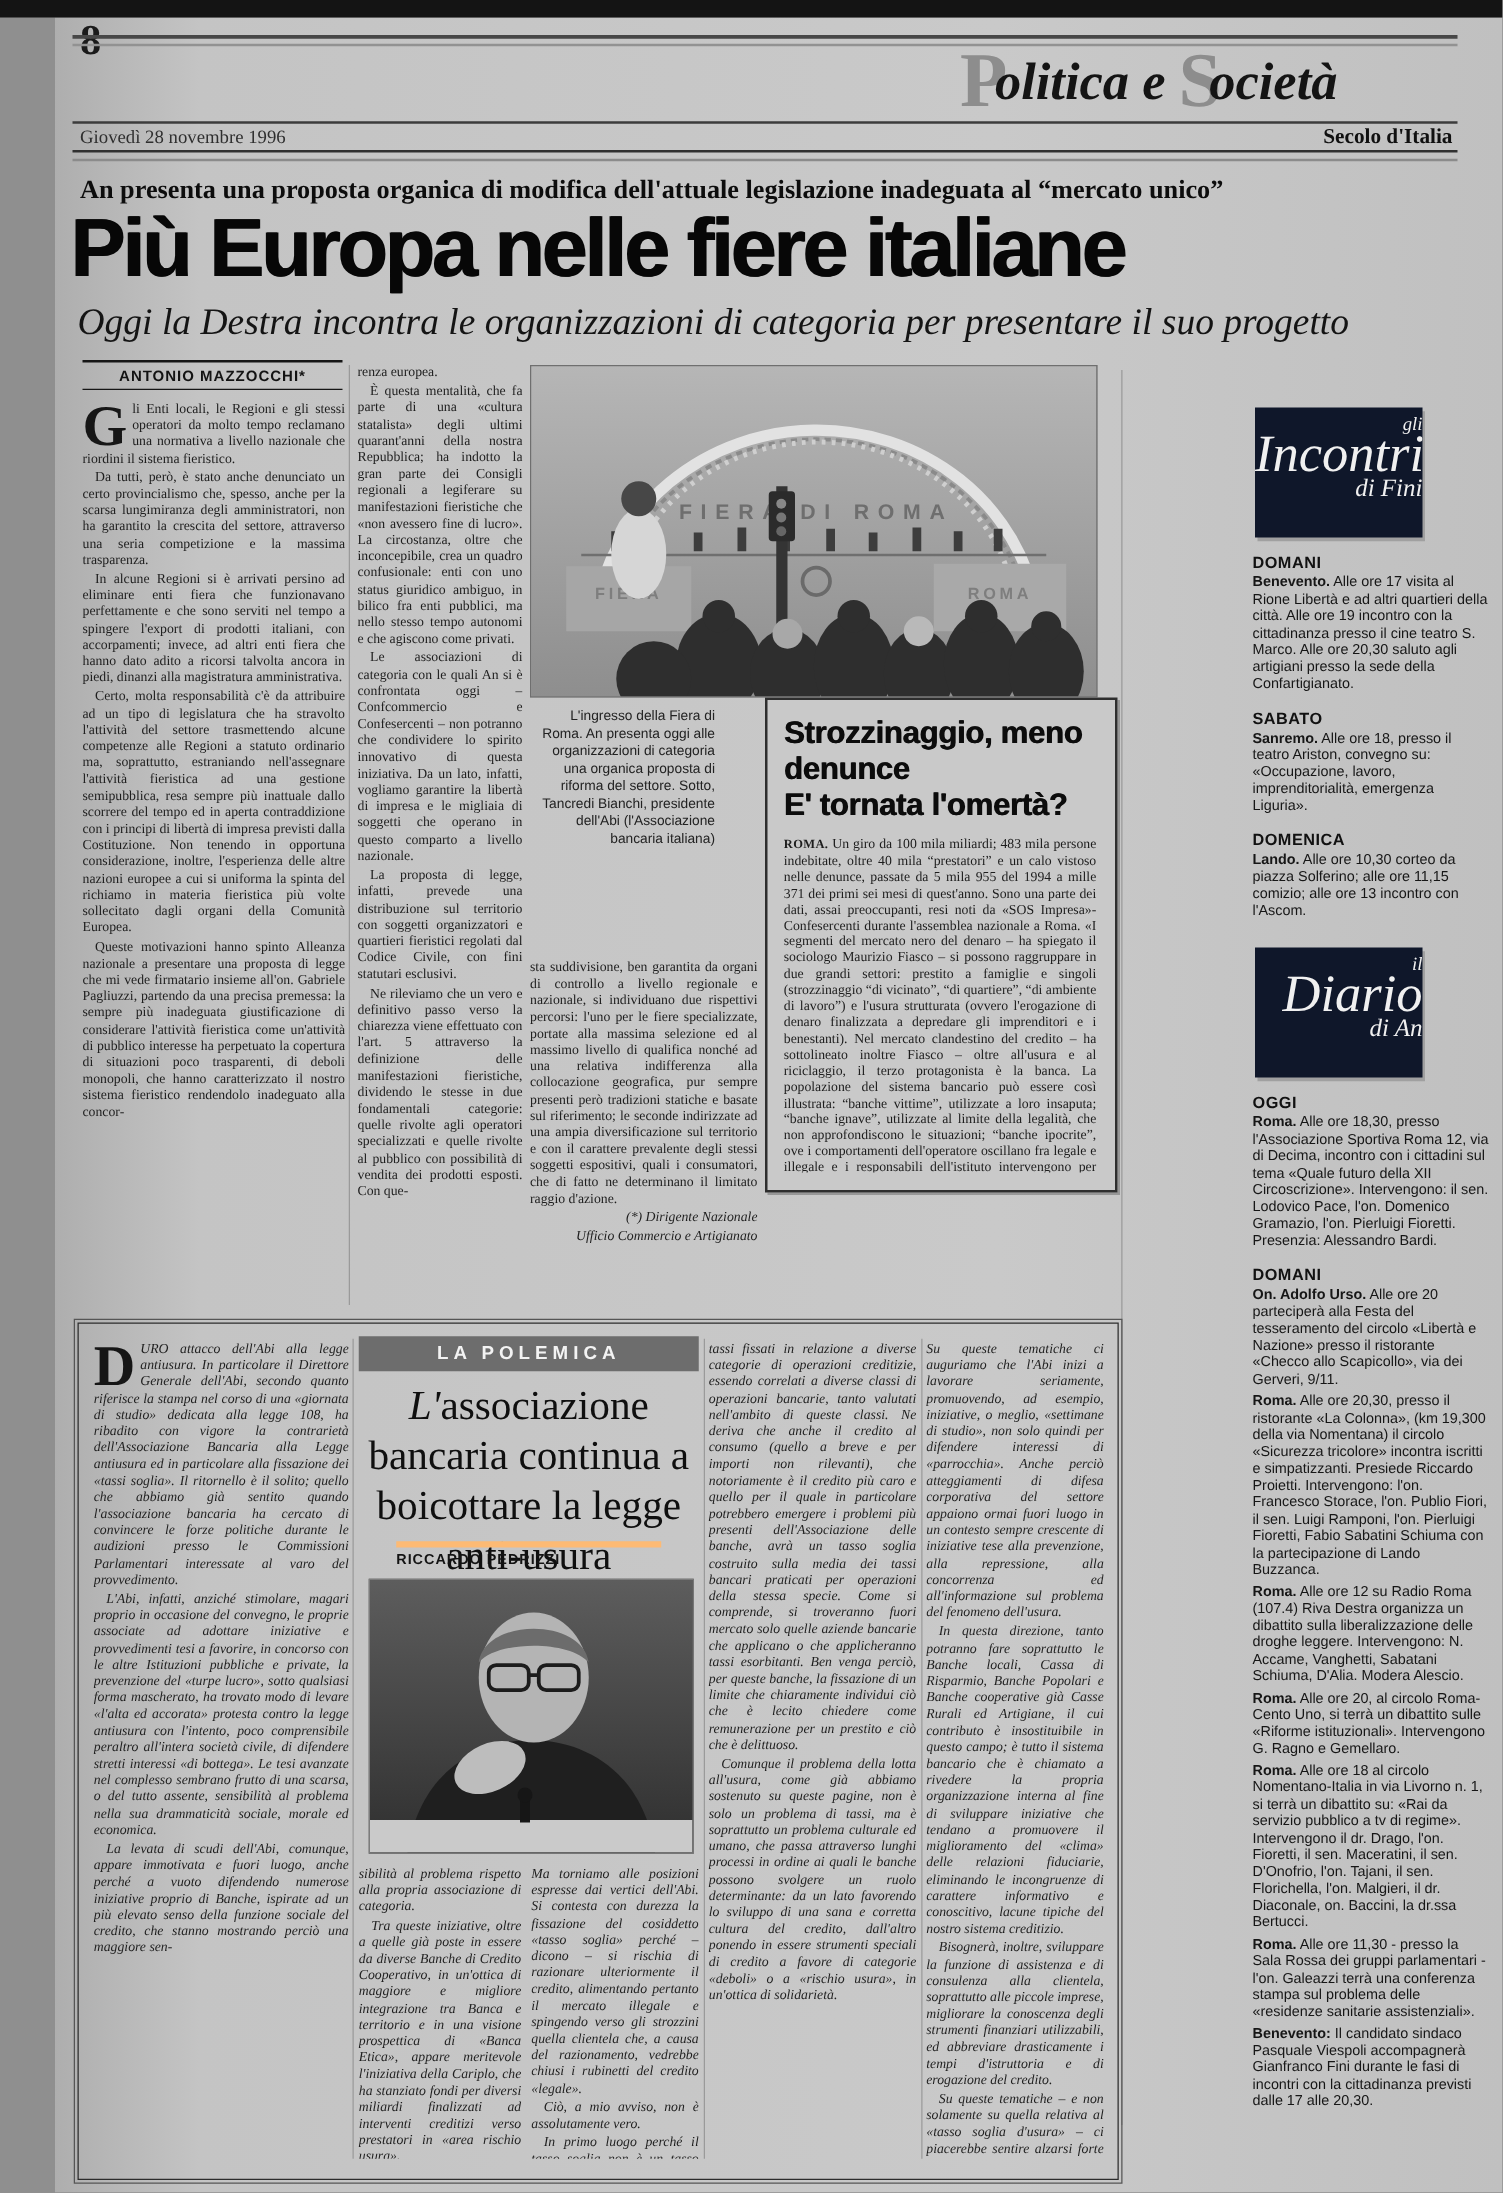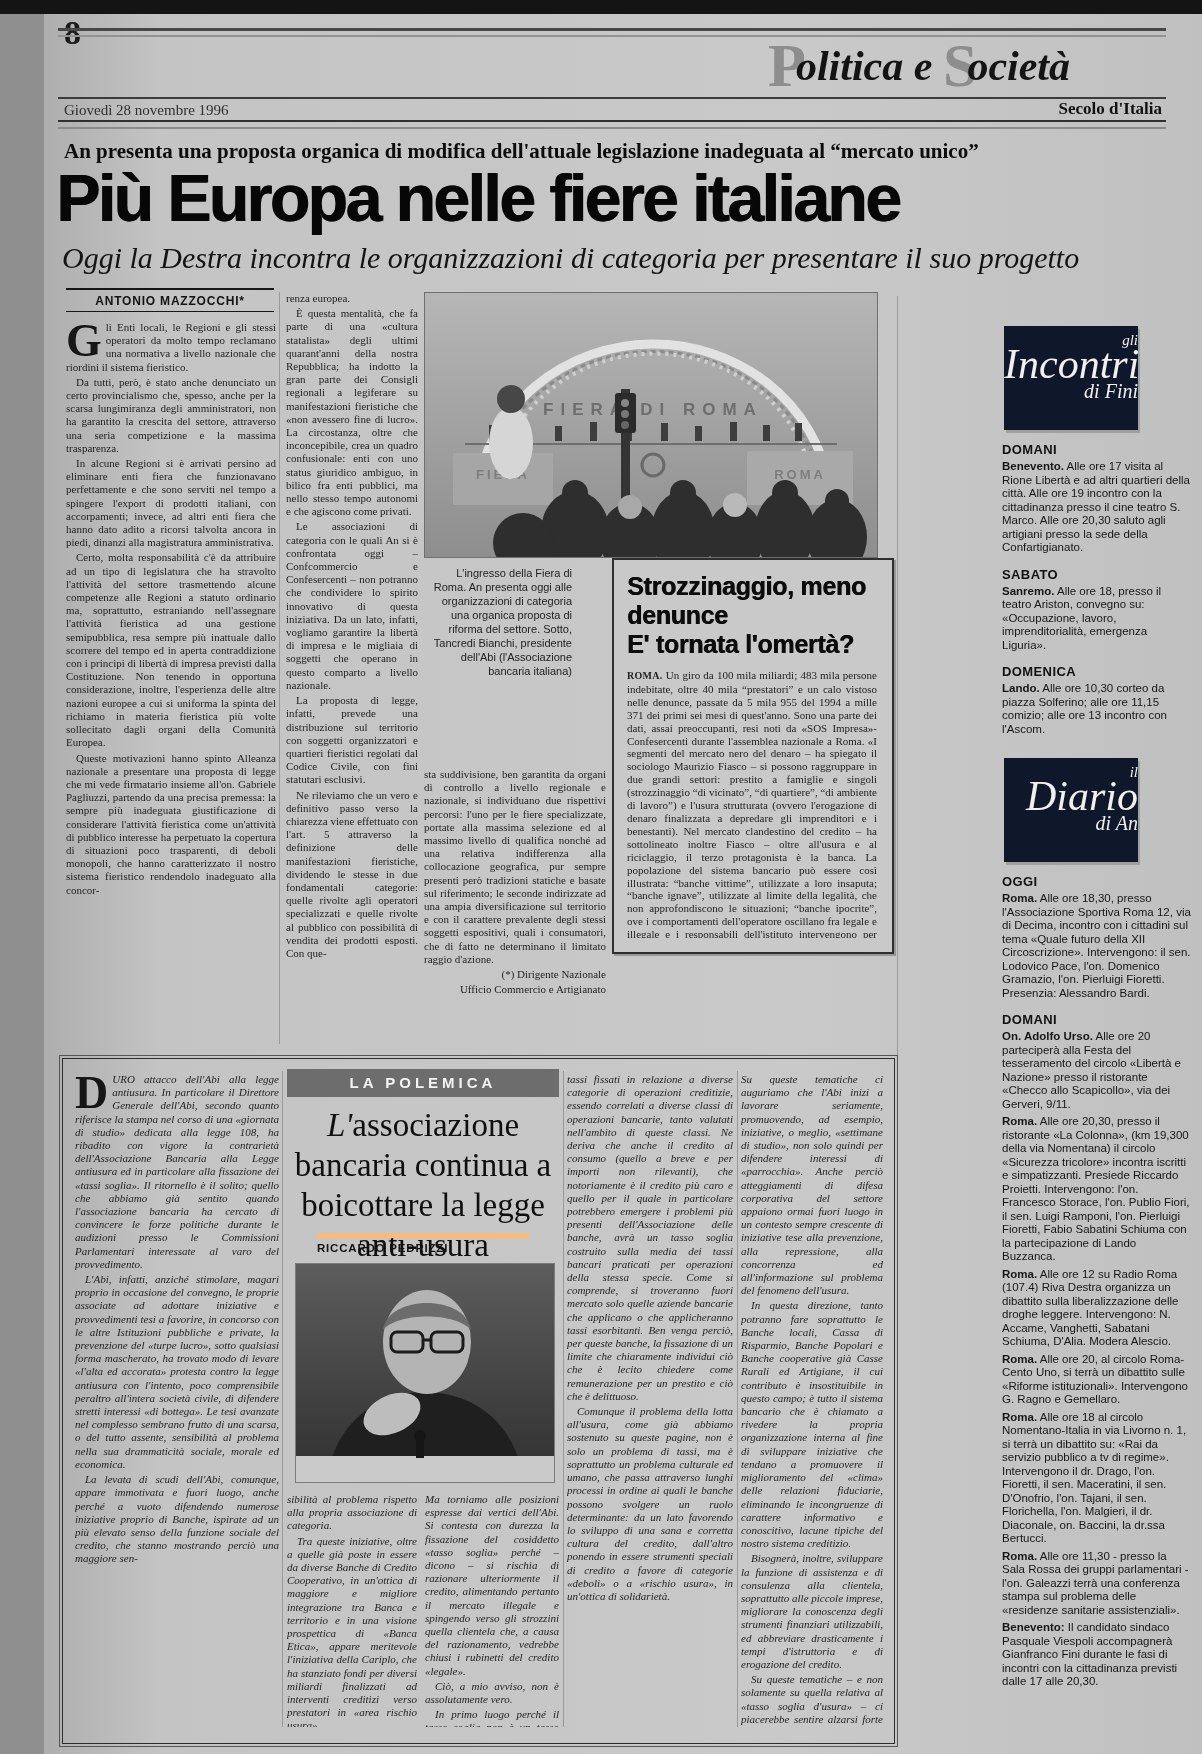--- a/index.html
+++ b/index.html
@@ -22,21 +22,21 @@
 
   .byline-box{left:66px;top:288px;width:208px;border-top:2px solid #161616;border-bottom:1px solid #161616;padding:5px 0 4px;text-align:center;font:700 12px/12px "Liberation Sans",sans-serif;letter-spacing:.8px;color:#131313}
   .col{font:11px/13.2px "Liberation Serif",serif;text-align:justify;color:#1e1e1e;overflow:hidden}
   .col p{margin:0 0 2px;text-indent:10px}
   .col p.ni{text-indent:0}
   .dropcap{float:left;font:700 46px/37px "Liberation Serif",serif;padding:1px 4px 0 0;color:#161616}
   .col1{left:66px;top:321px;width:210px;height:724px}
   .col2{left:286px;top:292px;width:132px;height:753px}
   .col3{left:424px;top:768px;width:182px;height:277px}
   .vr{width:0;border-left:1px solid #9a9a9a}
-  .sig{text-align:right;margin-top:6px;text-indent:0 !important}
+  .sig{font-style:italic;text-align:right;margin-top:6px;text-indent:0 !important}
 
   .photo1{left:424px;top:292px;width:452px;height:264px;border:1px solid #6f6f6f;background:#9b9b9b}
   .caption{left:424px;top:566px;width:148px;height:198px;font:11px/14px "Liberation Sans",sans-serif;text-align:right;color:#222;overflow:hidden}
 
   .strozz{left:612px;top:558px;width:278px;height:392px;border:2px solid #2e2e2e;box-shadow:2px 2px 0 rgba(60,60,60,.35);background:#c9c9c9;padding:0;overflow:hidden}
   .strozz-in{position:absolute;left:13px;top:12px;width:250px;height:366px;overflow:hidden}
   .strozz h2{margin:0 0 10px;font:700 25px/29px "Liberation Sans",sans-serif;letter-spacing:-.3px;color:#0c0c0c;text-shadow:.6px 0 0 #0c0c0c}
   .strozz .body{font:11px/12.9px "Liberation Serif",serif;text-align:justify;color:#1d1d1d}
   .strozz .body b{font-size:10px;letter-spacing:.3px}
 

